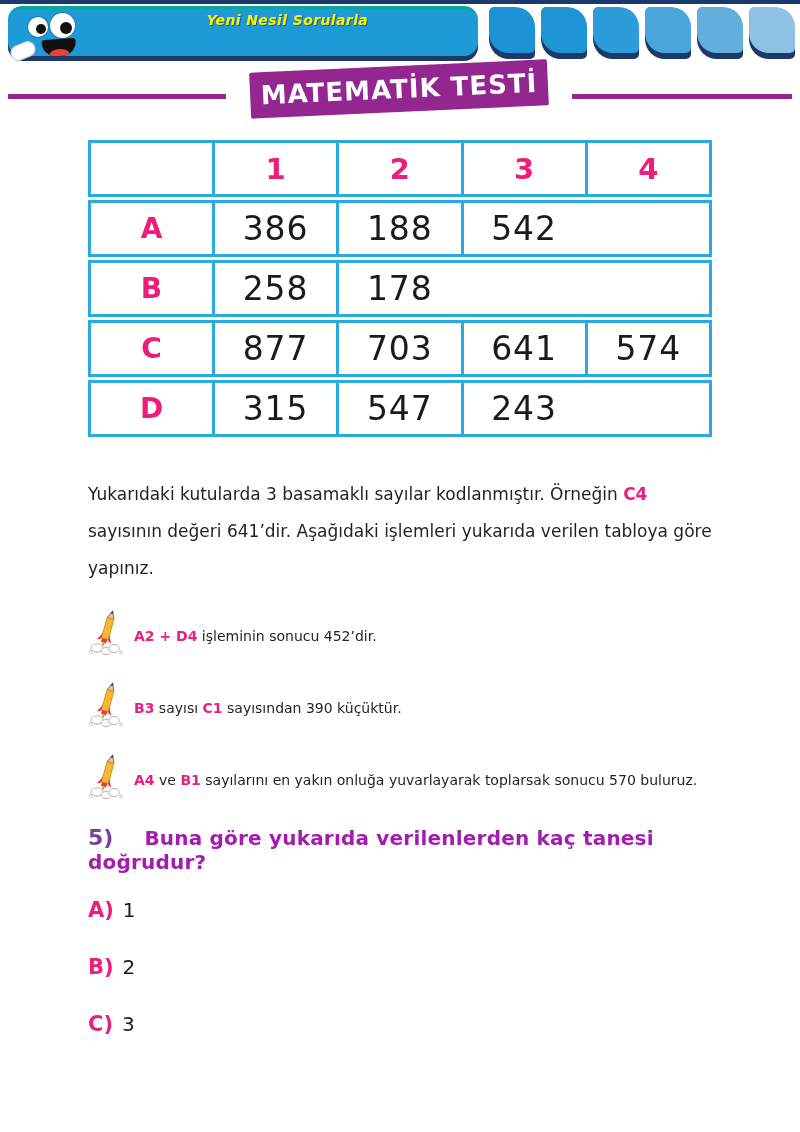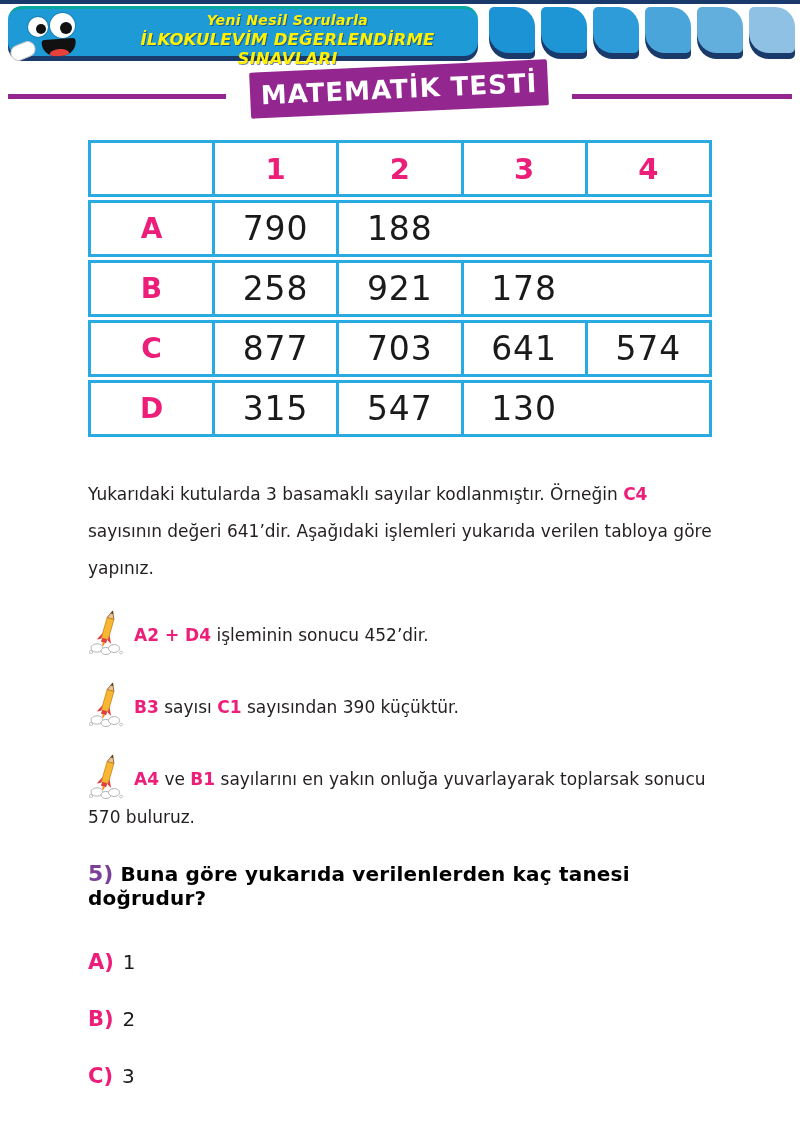--- a/index.html
+++ b/index.html
@@ -75,26 +75,26 @@
   .tcell:first-child { border-left:none; }
   .th-num   { color:#EC1E79; font-size:29px; font-weight:bold; }
   .row-label{ color:#EC1E79; font-size:28px; font-weight:bold; }
   .cell-val { color:#1a1a1a; font-size:33px; font-weight:500; letter-spacing:1px; }
 
   
   .content { position:absolute; left:88px; top:476px; width:632px; }
   .intro { font-size:17px; line-height:37px; color:#231F20; }
   .hl { color:#EC1E79; font-weight:bold; }
   .statements { margin-top:22px; }
-  .statement { margin-bottom:26px; font-size:17px; line-height:36px; color:#231F20; }
+  .statement { margin-bottom:26px; font-size:14px; line-height:36px; color:#231F20; }
   .statement svg { vertical-align:-14px; margin-right:10px; }
   .question { margin-top:16px; font-size:20px; }
   .q-num  { color:#7B4199; font-weight:bold; font-size:22px; margin-right:7px; }
-  .q-text { color:#000000; font-weight:bold; letter-spacing:0.2px; }
-  .options { margin-top:40px; }
+  .q-text { color:#a21caf; font-weight:bold; letter-spacing:0.2px;margin-left:24px; }
+  .options { margin-top:24px; }
   .option { margin-bottom:33px; font-size:20px; cursor:pointer; }
   .opt-letter { color:#EC1E79; font-weight:bold; font-size:21px; margin-right:9px; }
   .opt-value  { color:#1a1a1a; font-weight:500; }
 </style>
 </head>
 <body>
 
 <div class="page">
 
   <div class="top-navy-bar"></div>
@@ -107,21 +107,20 @@
         </div>
       <div class="eye eye-r">
           <div class="pupil"></div>
         </div>
       <div class="mouth">
           <div class="tongue"></div>
         </div>
     </div>
     <div class="header-text">
       <div class="header-line1">Yeni Nesil Sorularla</div>
-      <div class="header-line2">İLKOKULEVİM DEĞERLENDİRME SINAVLARI</div>
     </div>
   </div>
 
   <div class="decor-square" style="left:489px; background:#1B93D4;"></div>
   <div class="decor-square" style="left:541px; background:#1E96D6;"></div>
   <div class="decor-square" style="left:593px; background:#2E9CD9;"></div>
   <div class="decor-square" style="left:645px; background:#4AA5DB;"></div>
   <div class="decor-square" style="left:697px; background:#62AEDD;"></div>
   <div class="decor-square" style="left:749px; background:#8FC1E5;"></div>
 
@@ -147,37 +146,37 @@
         </div>
       <div class="tcell">
           <span class="th-num">4</span>
         </div>
     </div>
     <div class="trow">
       <div class="tcell">
           <span class="row-label">A</span>
         </div>
       <div class="tcell">
-          <span class="cell-val">790</span>
+          <span class="cell-val">386</span>
         </div>
       <div class="tcell">
           <span class="cell-val">188</span>
         </div>
+      <div class="tcell">
+          <span class="cell-val">542</span>
+        </div>
     </div>
     <div class="trow">
       <div class="tcell">
           <span class="row-label">B</span>
         </div>
       <div class="tcell">
           <span class="cell-val">258</span>
         </div>
       <div class="tcell">
-          <span class="cell-val">921</span>
-        </div>
-      <div class="tcell">
           <span class="cell-val">178</span>
         </div>
     </div>
     <div class="trow">
       <div class="tcell">
           <span class="row-label">C</span>
         </div>
       <div class="tcell">
           <span class="cell-val">877</span>
         </div>
@@ -195,21 +194,21 @@
       <div class="tcell">
           <span class="row-label">D</span>
         </div>
       <div class="tcell">
           <span class="cell-val">315</span>
         </div>
       <div class="tcell">
           <span class="cell-val">547</span>
         </div>
       <div class="tcell">
-          <span class="cell-val">130</span>
+          <span class="cell-val">243</span>
         </div>
     </div>
   </div>
 
   <div class="content">
 
     <p class="intro"><span>Yukarıdaki kutularda 3 basamaklı sayılar kodlanmıştır. Örneğin </span><span class="hl">C4</span><span> sayısının değeri 641’dir. Aşağıdaki işlemleri yukarıda verilen tabloya göre yapınız.</span></p>
 
     <div class="statements">
 

